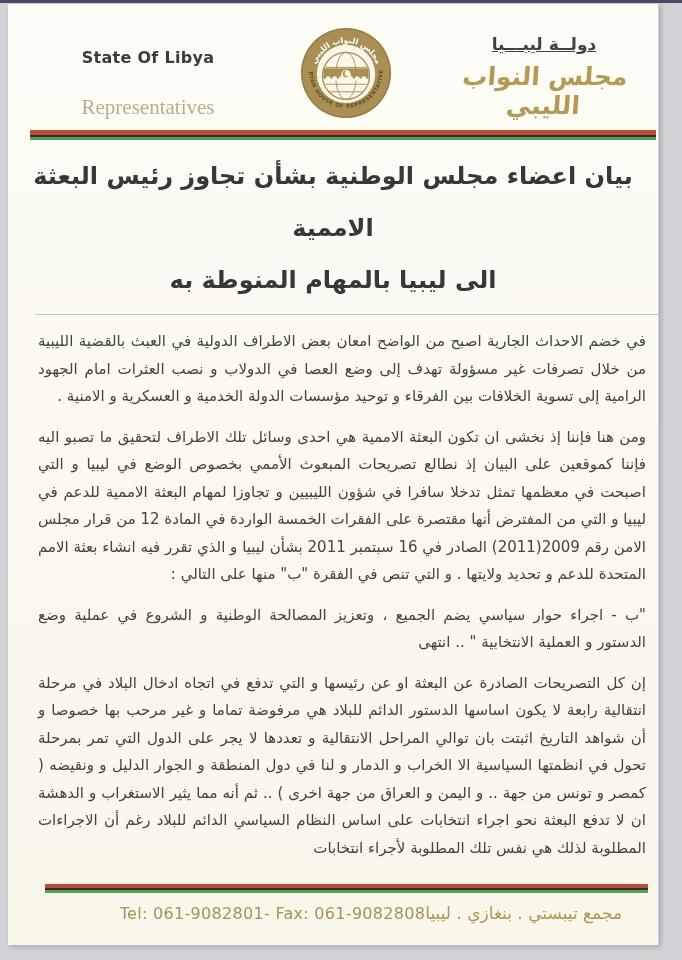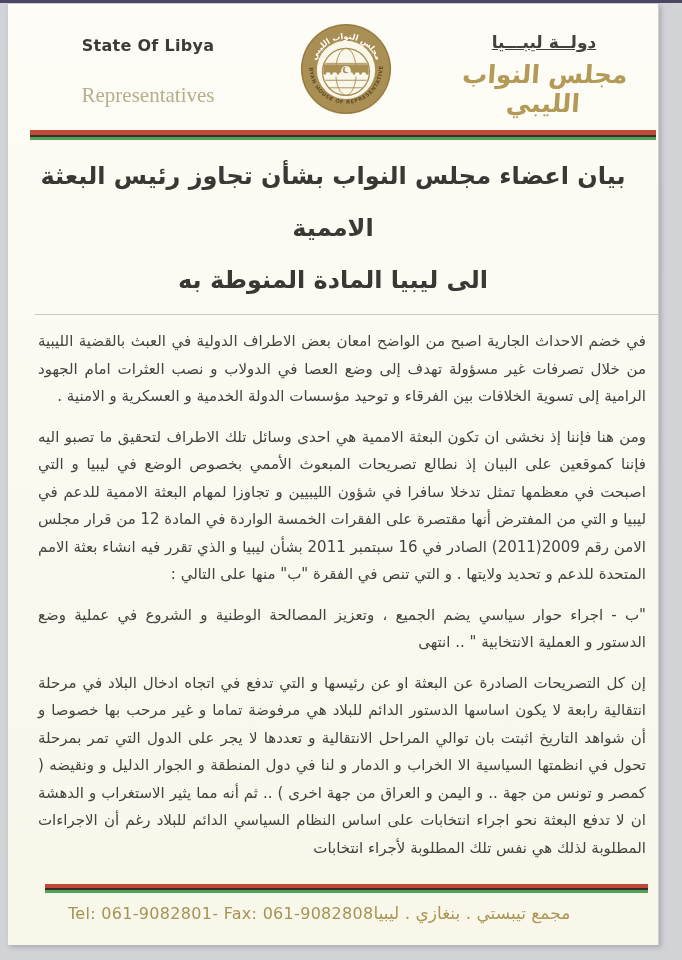--- a/index.html
+++ b/index.html
@@ -13,21 +13,21 @@
     background:#4c4763;
   }
   .paper{
     position:absolute;left:8px;top:4px;width:650px;height:941px;
     background:linear-gradient(180deg,#fdfcf6 0%,#fbf9ef 55%,#f9f7ea 100%);
     border-right:1px solid #cfcfd2;
     box-shadow:2px 2px 5px rgba(90,90,100,.35);
   }
   
   .letterhead{
-    display:flex;justify-content:space-between;align-items:flex-start;
+    display:flex;justify-content:space-between;align-items:flex-end;
     padding:14px 14px 0 40px;height:116px;box-sizing:border-box;
   }
   .lh-left{width:200px;text-align:center;padding-top:18px;}
   .lh-left .state-en{
     font-size:16px;font-weight:bold;color:#3d3b38;letter-spacing:.3px;
   }
   .lh-left .house-en{
     font-family:"Liberation Serif","DejaVu Serif",serif;
     font-size:21px;color:#b5af8a;line-height:25px;margin-top:3px;
   }
@@ -56,21 +56,21 @@
   
   .doc-body{
     direction:rtl;text-align:justify;
     padding:13px 12px 0 30px;
     color:#45433f;font-size:15px;line-height:27.5px;
   }
   .doc-body p{margin:0 0 13px 0;}
   
   .footer{position:absolute;left:0;right:0;top:880px;}
   .footer-row{
-    display:flex;justify-content:flex-start;align-items:baseline;
+    display:flex;justify-content:flex-end;align-items:baseline;
     padding:10px 36px 0 60px;
   }
   .footer-contact{
     font-size:16px;color:#a39455;letter-spacing:.3px;direction:ltr;
   }
   .footer-address{
     font-size:17px;color:#ab9655;direction:rtl;font-weight:normal;
   }
 </style>
 </head>
@@ -132,22 +132,22 @@
     </div>
   </div>
 
   <div class="flag-divider">
     <div class="red"></div>
     <div class="black"></div>
     <div class="green"></div>
   </div>
 
   <div class="statement-title">
-    <div>بيان اعضاء مجلس النواب  بشأن تجاوز رئيس البعثة الاممية</div>
-    <div>الى ليبيا المادة المنوطة به</div>
+    <div>بيان اعضاء مجلس الوطنية  بشأن تجاوز رئيس البعثة الاممية</div>
+    <div>الى ليبيا بالمهام المنوطة به</div>
   </div>
 
   <div class="thin-rule"></div>
 
   <div class="doc-body">
     <p>في خضم الاحداث الجارية اصبح من الواضح امعان بعض الاطراف الدولية في العبث بالقضية الليبية من خلال تصرفات غير مسؤولة تهدف إلى وضع العصا في الدولاب و نصب العثرات امام الجهود الرامية إلى تسوية الخلافات بين الفرقاء و توحيد مؤسسات الدولة الخدمية و العسكرية و الامنية .</p>
     <p>ومن هنا فإننا إذ نخشى ان تكون البعثة الاممية هي احدى وسائل تلك الاطراف لتحقيق ما تصبو اليه فإننا كموقعين على البيان إذ نطالع تصريحات المبعوث الأممي بخصوص الوضع في ليبيا و التي اصبحت في معظمها تمثل تدخلا سافرا في شؤون الليبيين و تجاوزا لمهام البعثة الاممية للدعم في ليبيا و التي من المفترض أنها مقتصرة على الفقرات الخمسة الواردة في المادة 12 من قرار مجلس الامن رقم 2009(2011) الصادر في 16 سبتمبر 2011 بشأن ليبيا و الذي تقرر فيه انشاء بعثة الامم المتحدة للدعم و تحديد ولايتها . و التي تنص في الفقرة "ب" منها على التالي :</p>
     <p>"ب - اجراء حوار سياسي يضم الجميع ، وتعزيز المصالحة الوطنية و الشروع في عملية وضع الدستور و العملية الانتخابية " .. انتهى</p>
     <p>إن كل التصريحات الصادرة عن البعثة او عن رئيسها و التي تدفع في اتجاه ادخال البلاد في مرحلة انتقالية رابعة لا يكون اساسها الدستور الدائم للبلاد هي مرفوضة تماما و غير مرحب بها خصوصا و أن شواهد التاريخ اثبتت بان توالي المراحل الانتقالية و تعددها لا يجر على الدول التي تمر بمرحلة تحول في انظمتها السياسية الا الخراب و الدمار و لنا في دول المنطقة و الجوار الدليل و ونقيضه ( كمصر و تونس من جهة .. و اليمن و العراق من جهة اخرى ) .. ثم أنه مما يثير الاستغراب و الدهشة ان لا تدفع البعثة نحو اجراء انتخابات على اساس النظام السياسي الدائم للبلاد رغم أن الاجراءات المطلوبة لذلك هي نفس تلك المطلوبة لأجراء انتخابات</p>
   </div>

